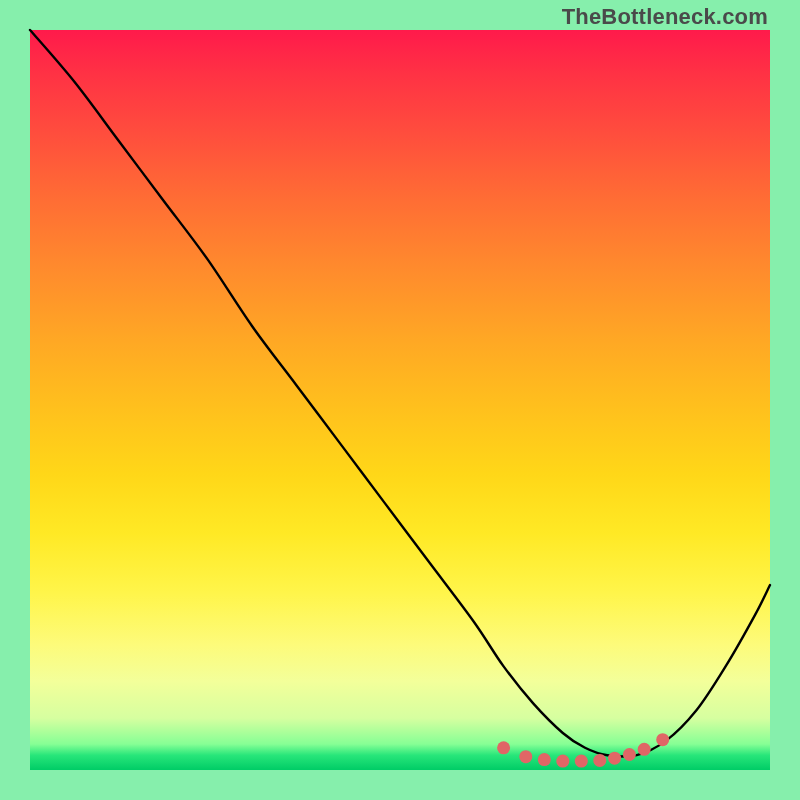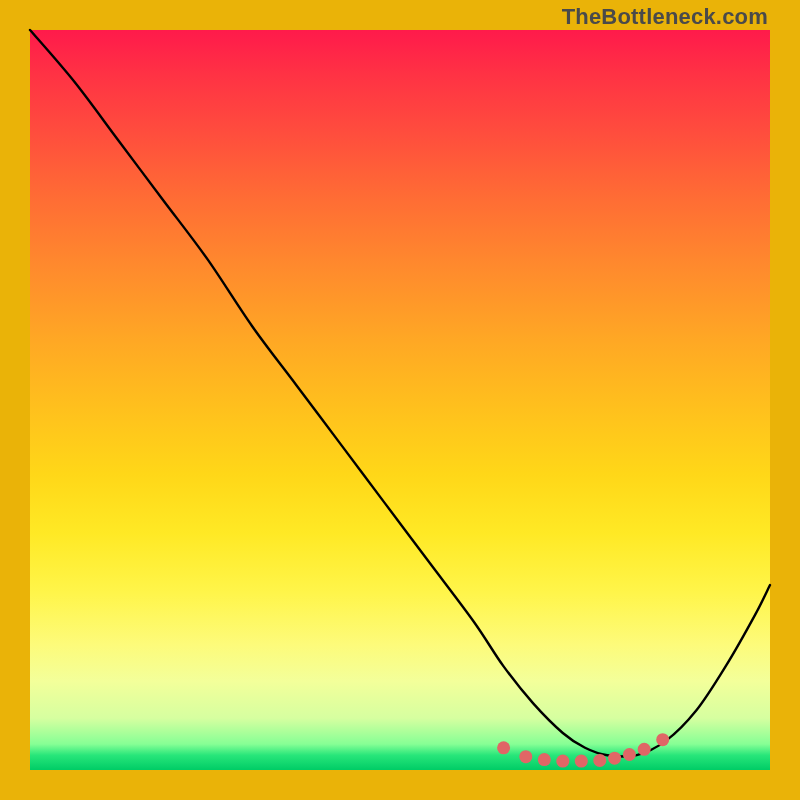--- a/index.html
+++ b/index.html
@@ -10,21 +10,21 @@
     background: #000;
     overflow: hidden;
     font-family: Arial, Helvetica, sans-serif;
   }
   .frame {
     position: absolute;
     left: 0;
     top: 0;
     width: 800px;
     height: 800px;
-    background: #eab308;
+    background: #86efac;
   }
   .plot {
     position: absolute;
     left: 30px;
     top: 30px;
     width: 740px;
     height: 740px;
     background: linear-gradient(
       to bottom,
       #ff1a4b 0%,

